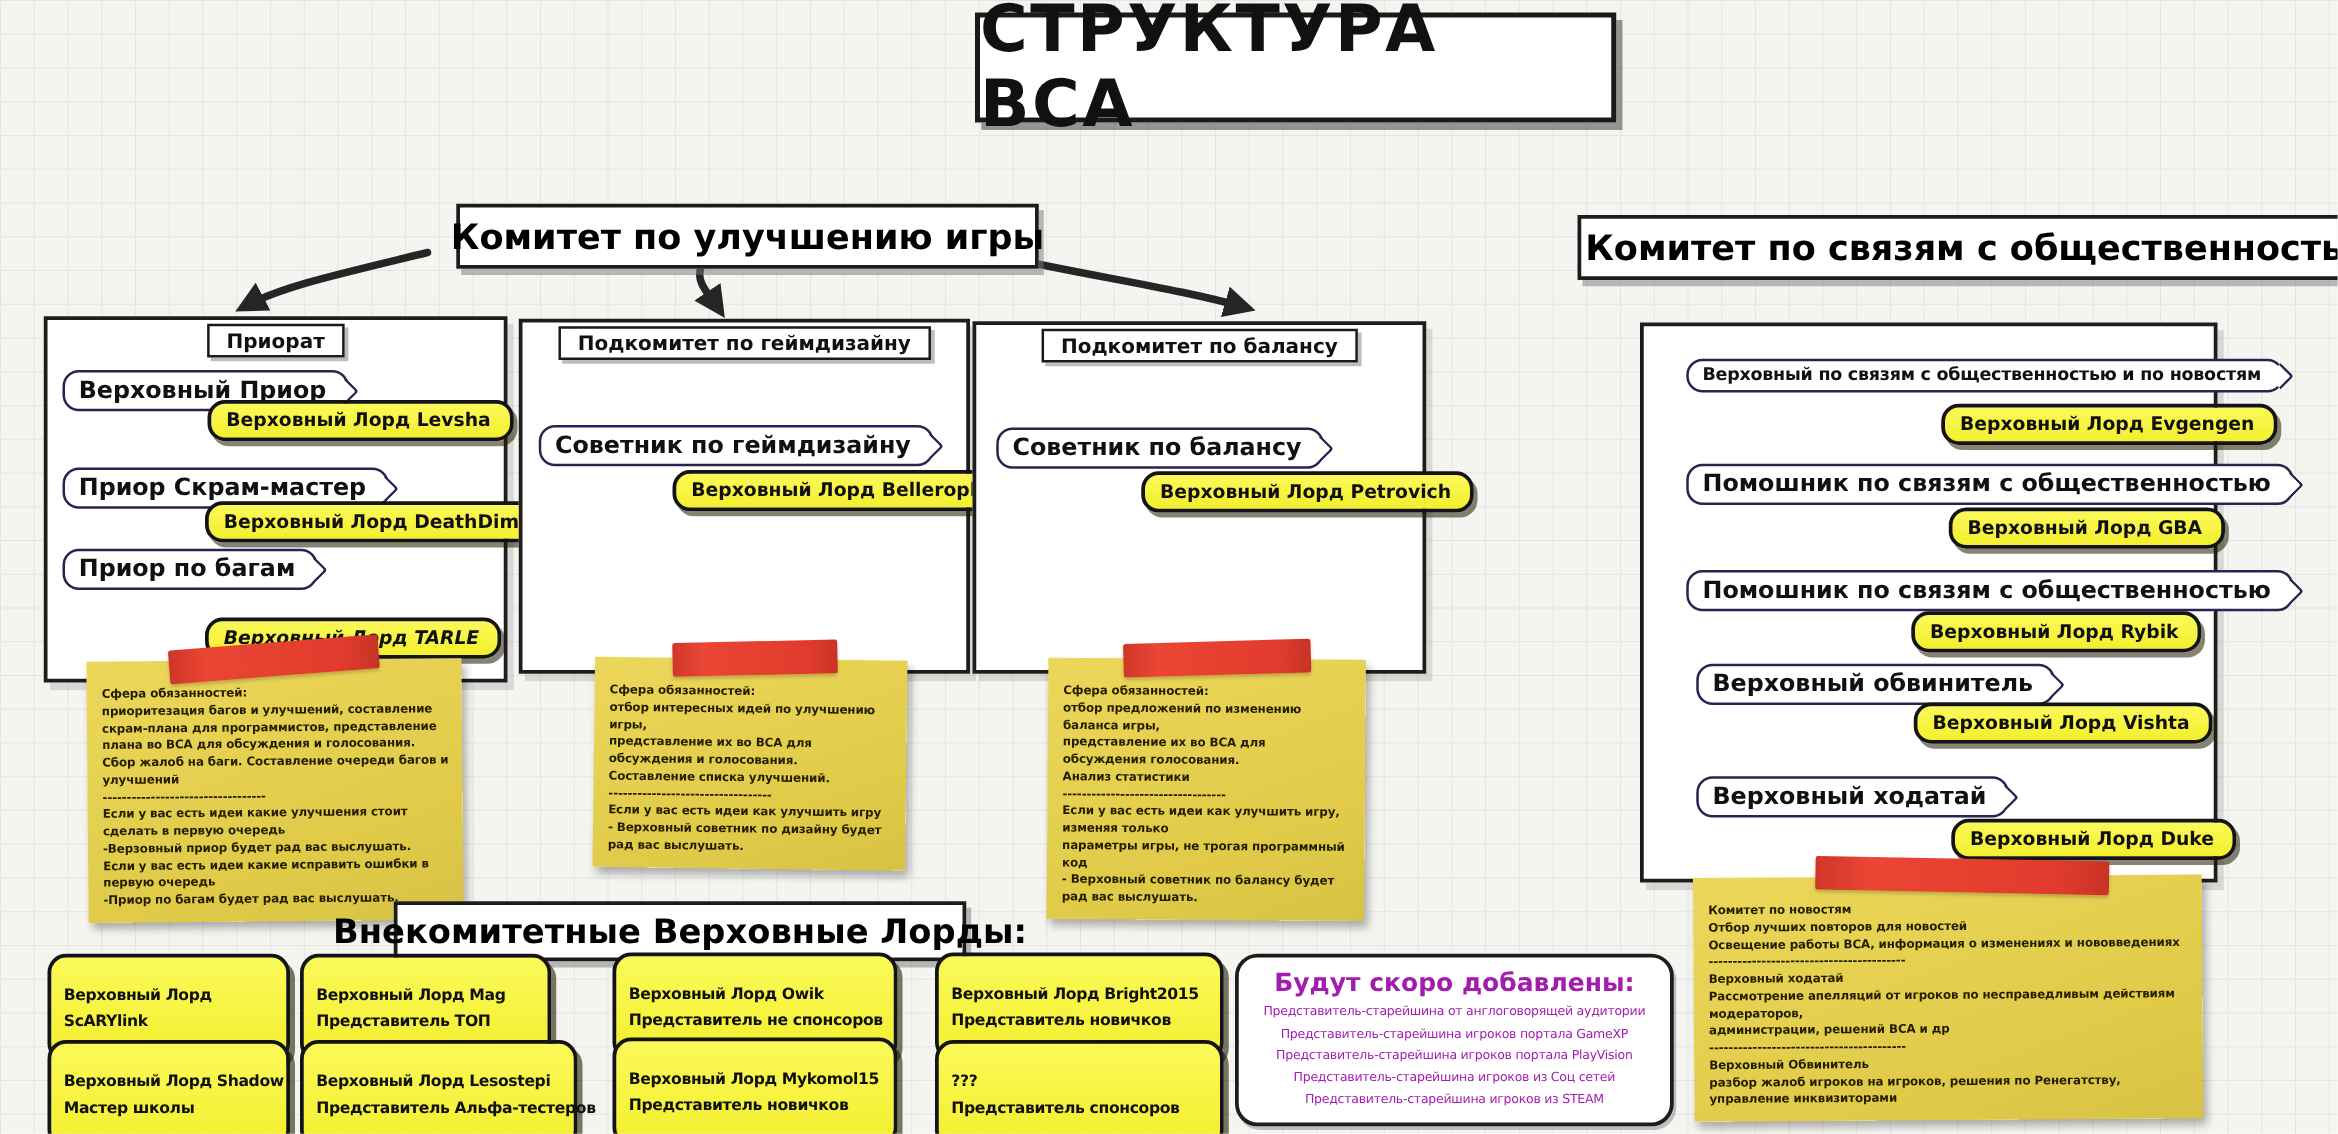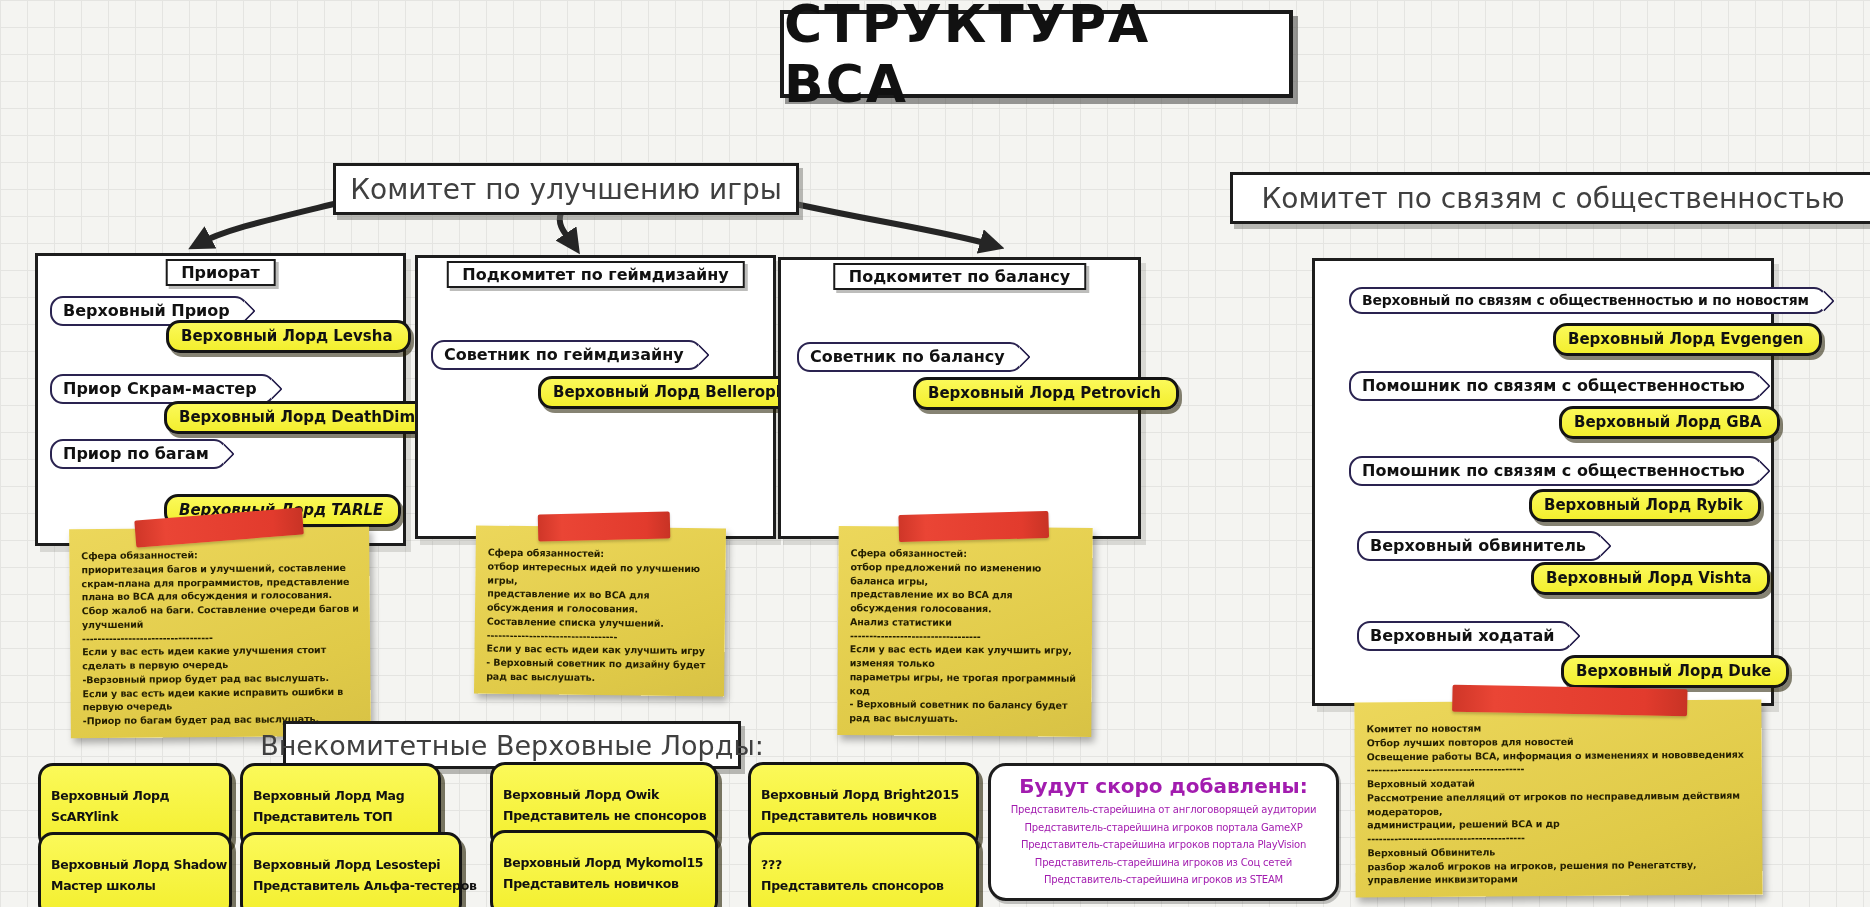--- a/index.html
+++ b/index.html
@@ -16,34 +16,34 @@
   .title-box{
     position:absolute;left:780px;top:10px;width:505px;height:80px;
     background:#fff;border:4px solid #1a1a1a;box-shadow:5px 6px 0 rgba(70,70,68,.55);
     display:flex;align-items:center;justify-content:center;
     font-size:52px;font-weight:bold;letter-spacing:2px;color:#111;
   }
   .hdr{
     position:absolute;background:#fff;border:3px solid #1c1c1c;
     box-shadow:4px 5px 0 rgba(120,120,115,.5);
     display:flex;align-items:center;justify-content:center;
-    font-size:28px;font-weight:normal;color:#404040;white-space:nowrap;
+    font-size:28px;font-weight:bold;color:#000000;white-space:nowrap;margin-left:32px;
   }
   .box{
     position:absolute;background:#fff;border:3px solid #1d1d1d;
     box-shadow:5px 6px 0 rgba(90,90,85,.18);
   }
   .tab{
     position:absolute;top:3px;left:50%;transform:translateX(-50%);
     background:#fff;border:2.5px solid #1a1a1a;box-shadow:3px 3px 0 rgba(90,90,85,.4);
     padding:2px 14px;font-size:16px;font-weight:bold;white-space:nowrap;color:#111;
   }
   .pill{
     position:absolute;background:#fff;border:2px solid #2a2350;border-radius:13px;
-    padding:3px 16px 4px 11px;font-size:16px;font-weight:bold;color:#111;white-space:nowrap;
+    padding:3px 16px 4px 11px;font-size:19px;font-weight:bold;color:#111;white-space:nowrap;
   }
   .pill::after{
     content:"";position:absolute;right:-7px;top:50%;width:13px;height:13px;
     background:#fff;border-top:2px solid #2a2350;border-right:2px solid #2a2350;
     transform:translateY(-50%) rotate(45deg);border-top-right-radius:3px;
   }
   .pill.long{font-size:14px;letter-spacing:-.2px;}
   .tag{
     position:absolute;background:linear-gradient(180deg,#fbf959,#f3ef2e);
     border:3px solid #141414;border-radius:14px;box-shadow:3px 4px 0 rgba(35,30,0,.55);

